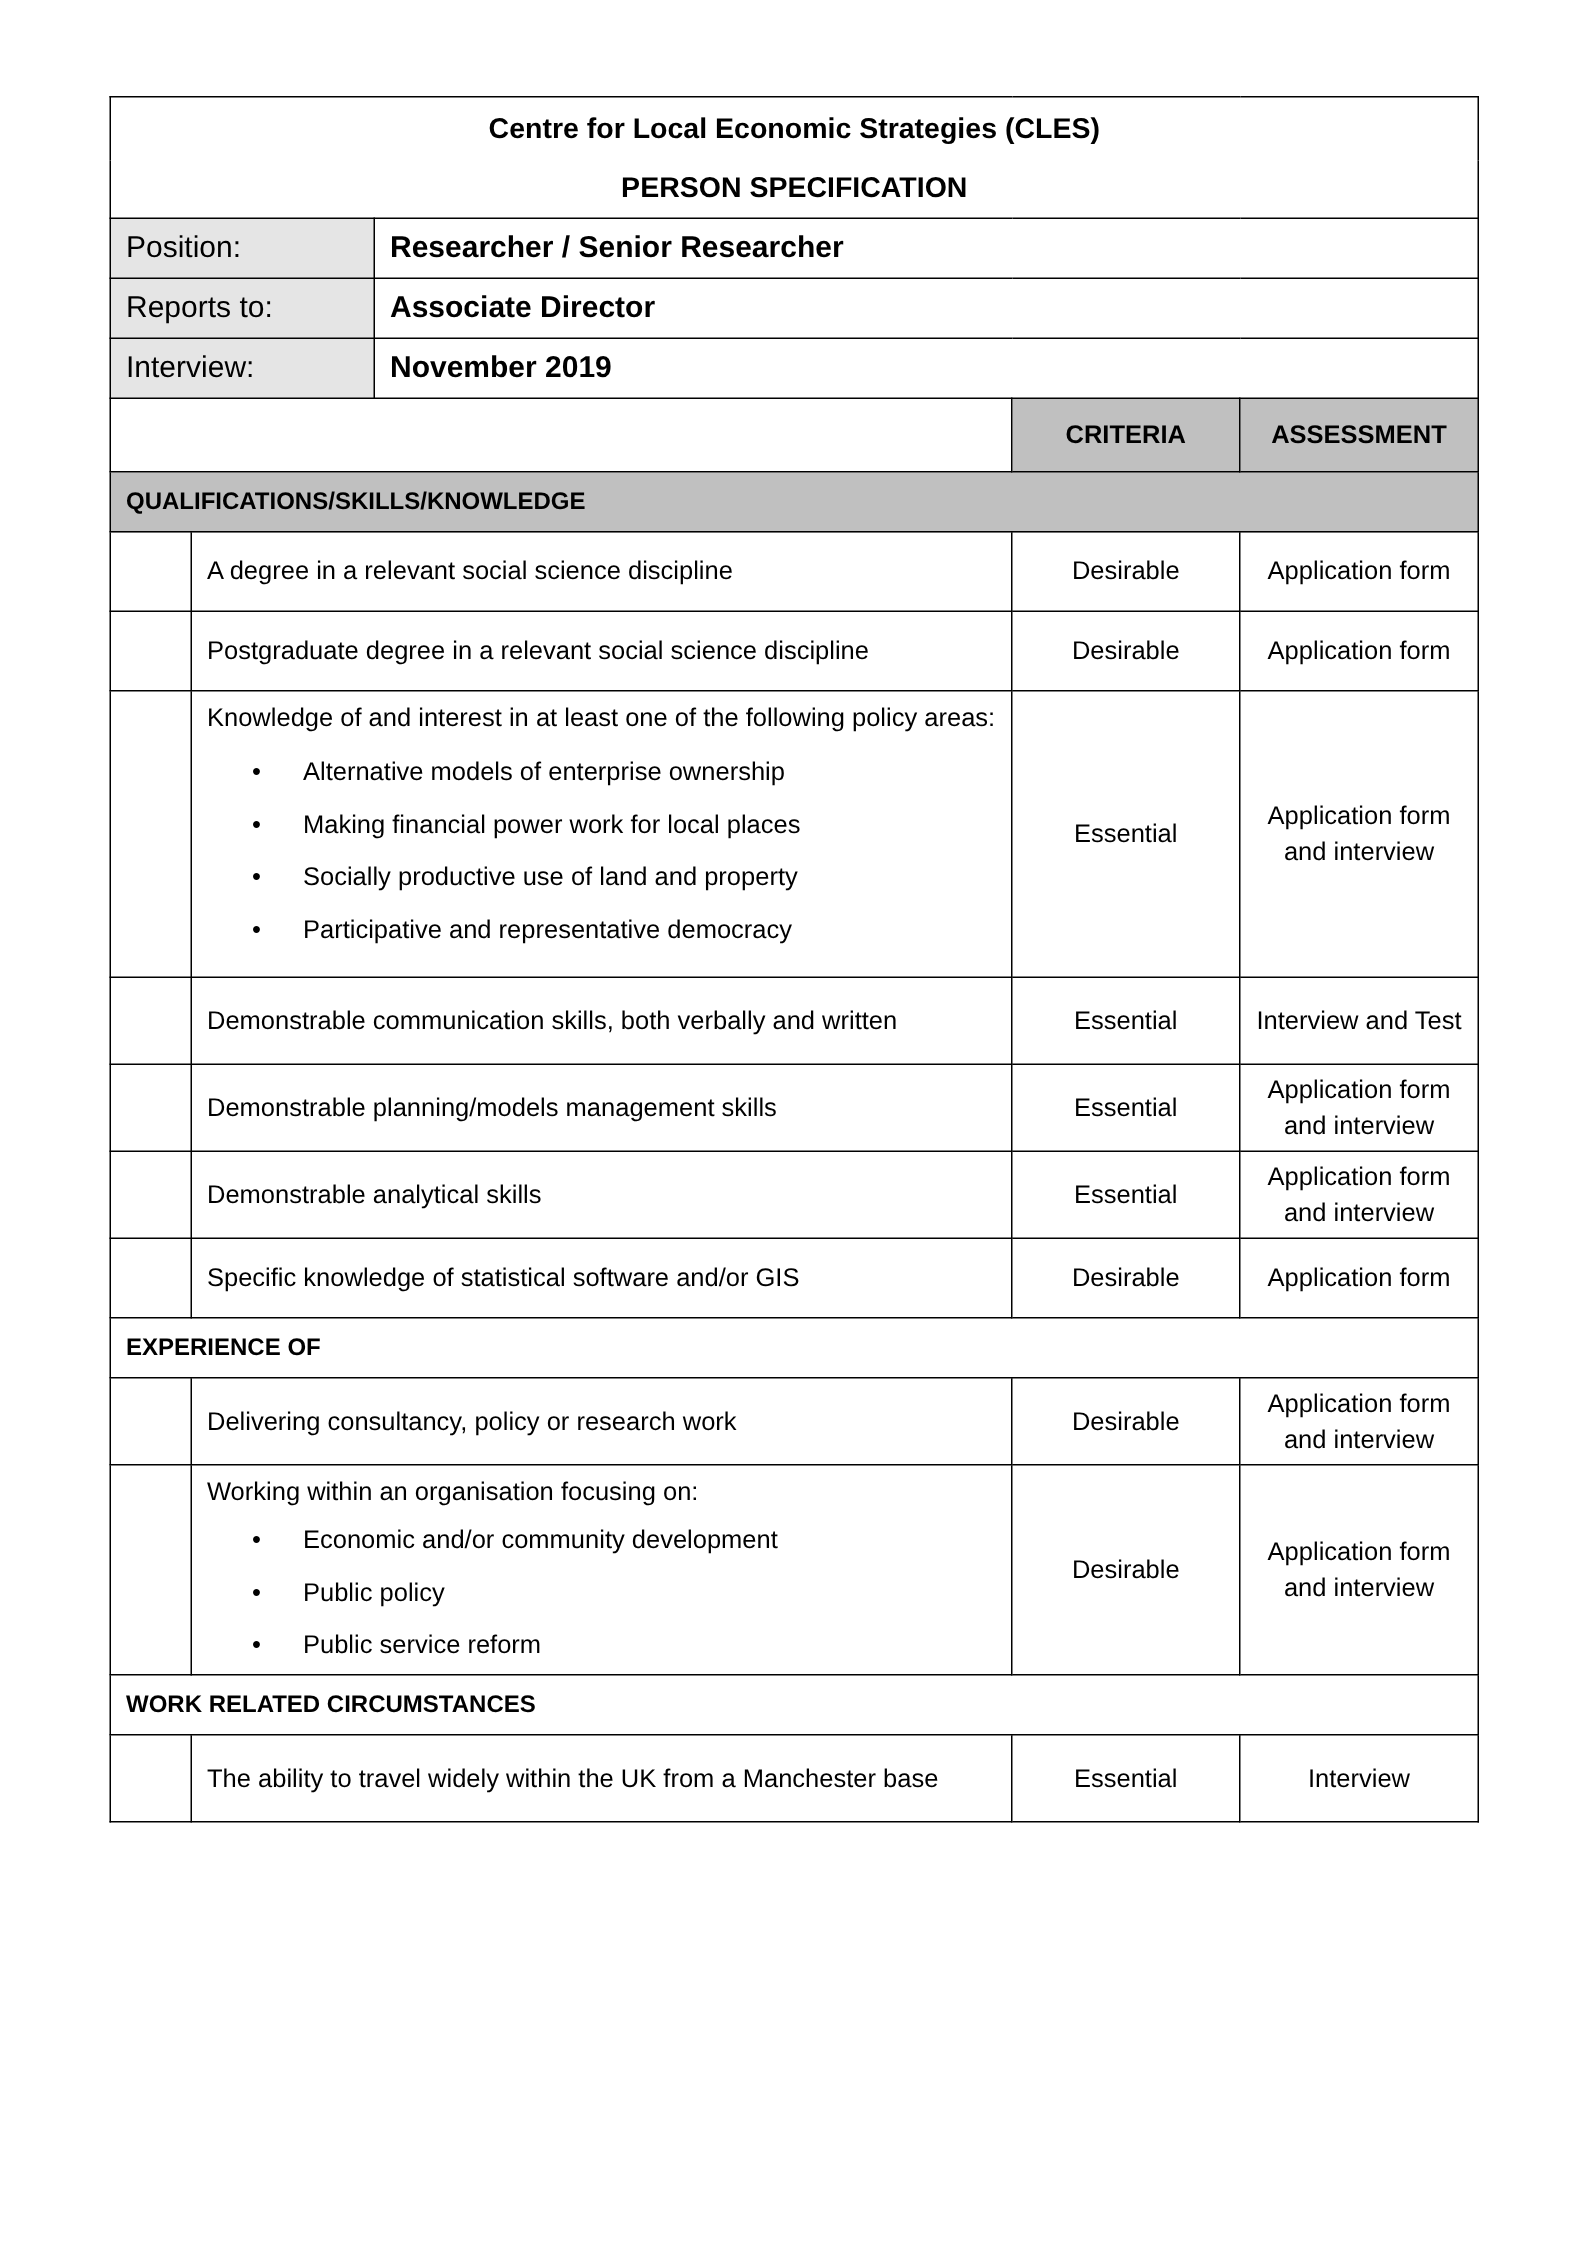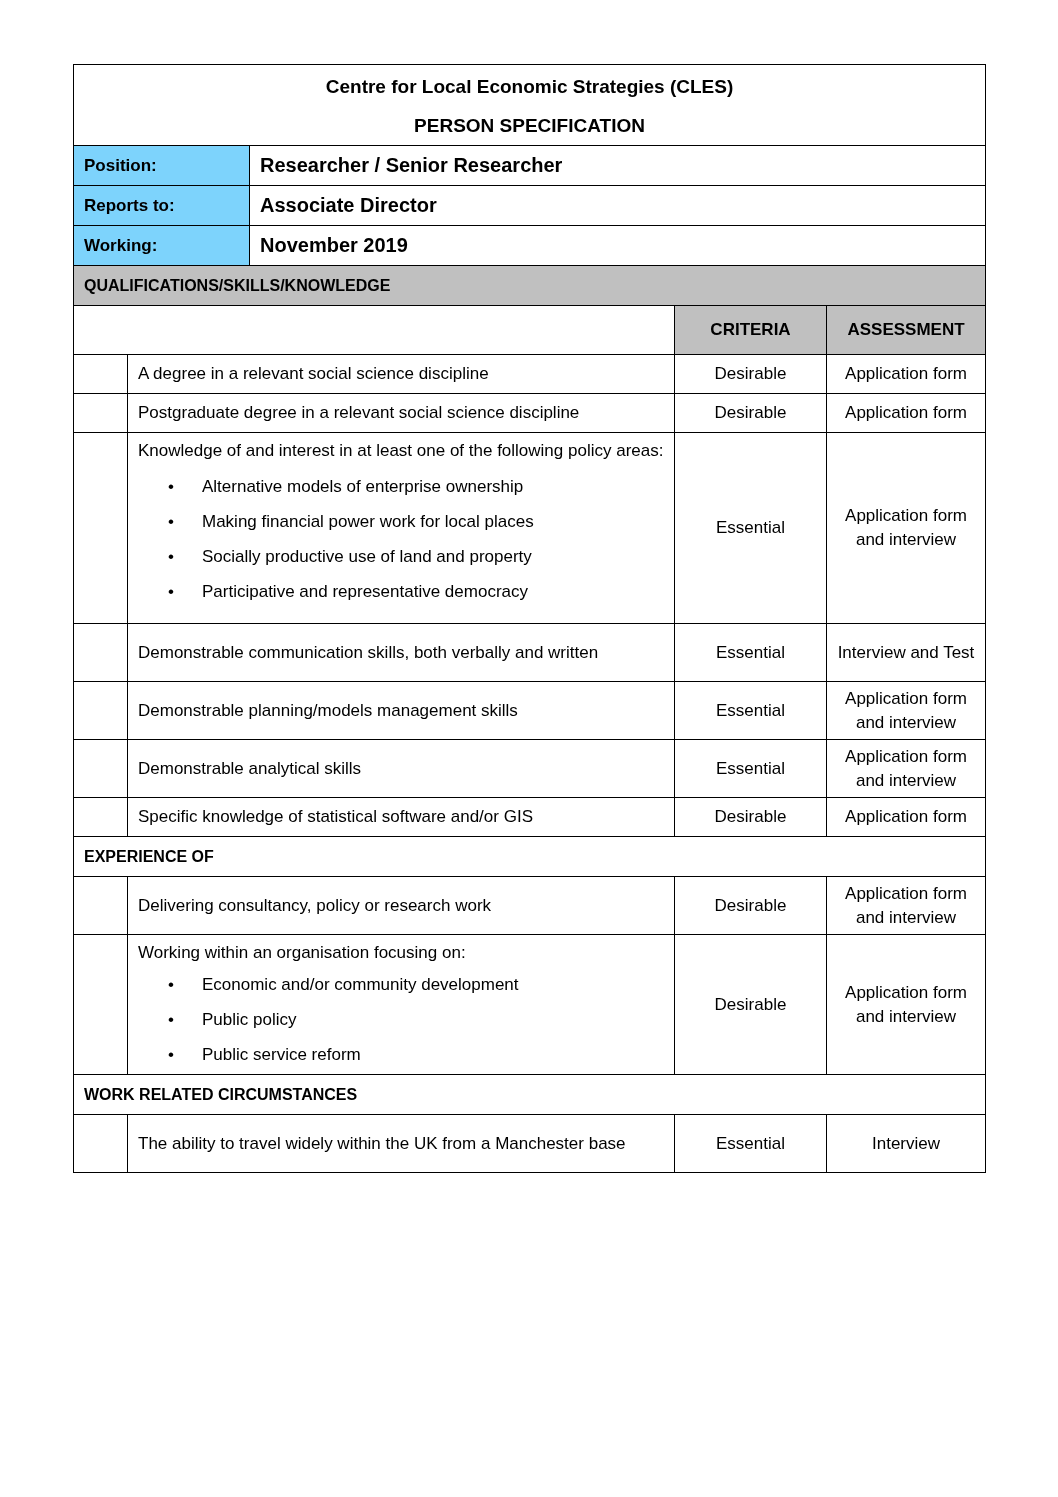--- a/index.html
+++ b/index.html
@@ -2,29 +2,29 @@
 <html><head>
 <meta charset="utf-8">
 <style>
   html, body { margin: 0; padding: 0; background: #ffffff; }
   body { width: 1058px; height: 1497px; position: relative; font-family: "Liberation Sans", sans-serif; color: #000; }
   .page { position: absolute; left: 73px; top: 64px; width: 912px; }
   table { border-collapse: collapse; width: 912px; table-layout: fixed; }
   td { border: 1.5px solid #000; padding: 0 10px; font-size: 17px; vertical-align: middle; }
   .title-row td { text-align: center; font-weight: bold; font-size: 19px; border-bottom: none; height: 40px; padding-top: 2px; }
   .title-row2 td { text-align: center; font-weight: bold; font-size: 19px; border-top: none; height: 38px; }
-  .meta-label { background: #7dd3fc; font-weight: bold; font-size: 17px; height: 39px; }
+  .meta-label { background: #e5e5e5; font-weight: normal; font-size: 20px; height: 39px; }
   .meta-value { font-weight: bold; font-size: 20px; }
   .hdr { background: #c0c0c0; font-weight: bold; text-align: center; height: 48px; }
   .section { font-weight: bold; font-size: 16px; height: 39px; }
   .section.gray { background: #c0c0c0; }
   .num { padding: 0; }
   .desc { font-size: 17px; line-height: 24px; padding-top: 6px; padding-bottom: 6px; }
   .crit, .assess { text-align: center; font-size: 17px; line-height: 24px; padding: 0 6px; }
-  .row-1 { height: 39px; }
+  .row-1 { height: 53px; }
   .row-2 { height: 58px; }
   ul.bullets { margin: 6px 0 0 0; padding-left: 0; list-style: none; }
   ul.bullets li { position: relative; padding-left: 64px; line-height: 35px; }
   ul.bullets li::before { content: "\2022"; position: absolute; left: 30px; top: 0; font-size: 17px; }
   .justify { text-align: justify; text-align-last: left; }
 </style>
 </head>
 <body>
 
 <div class="page">
@@ -45,31 +45,31 @@
   </tr>
   <tr>
     <td colspan="2" class="meta-label">Position:</td>
     <td colspan="3" class="meta-value">Researcher / Senior Researcher</td>
   </tr>
   <tr>
     <td colspan="2" class="meta-label">Reports to:</td>
     <td colspan="3" class="meta-value">Associate Director</td>
   </tr>
   <tr>
-    <td colspan="2" class="meta-label">Working:</td>
+    <td colspan="2" class="meta-label">Interview:</td>
     <td colspan="3" class="meta-value">November 2019</td>
   </tr>
-  <tr>
-    <td colspan="5" class="section gray">QUALIFICATIONS/SKILLS/KNOWLEDGE</td>
-  </tr>
-
   <tr>
     <td colspan="3" style="height:48px"></td>
     <td class="hdr">CRITERIA</td>
     <td class="hdr">ASSESSMENT</td>
+  </tr>
+
+  <tr>
+    <td colspan="5" class="section gray">QUALIFICATIONS/SKILLS/KNOWLEDGE</td>
   </tr>
   <tr class="row-1">
     <td class="num"></td>
     <td colspan="2" class="desc">A degree in a relevant social science discipline</td>
     <td class="crit">Desirable</td>
     <td class="assess">Application form</td>
   </tr>
   <tr class="row-1">
     <td class="num"></td>
     <td colspan="2" class="desc">Postgraduate degree in a relevant social science discipline</td>

